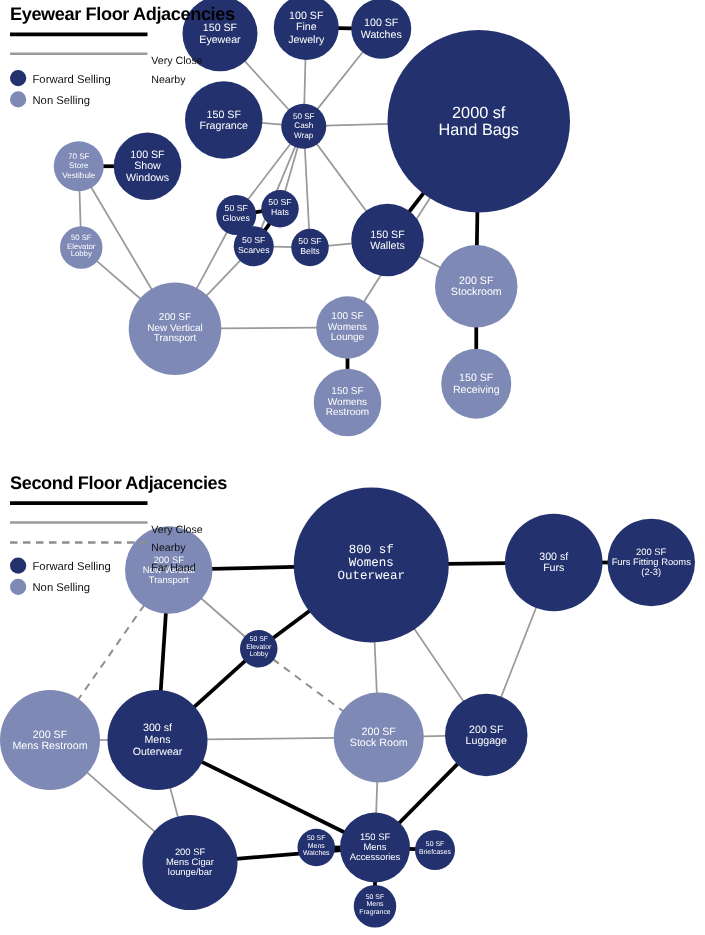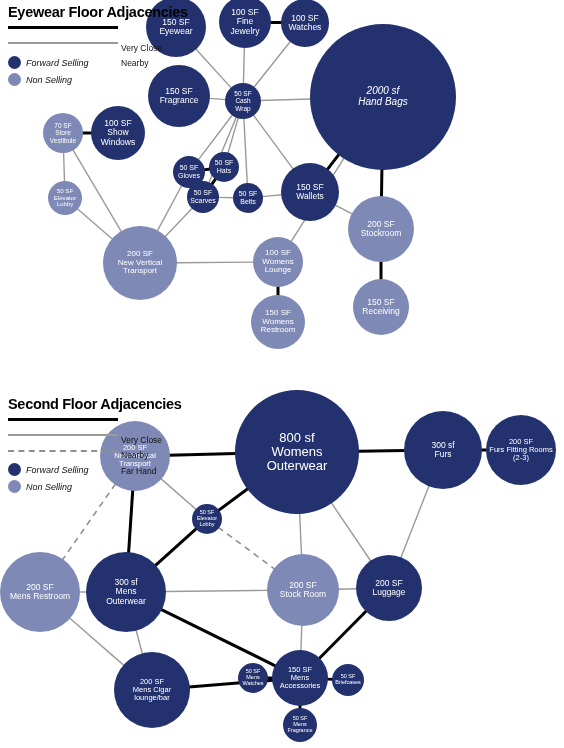--- a/index.html
+++ b/index.html
@@ -14,21 +14,21 @@
   .node span{display:block;padding:0 2px;}
   .legend{position:absolute;}
   .legend-title{font-weight:bold;font-size:14.5px;color:#000;letter-spacing:-0.3px;white-space:nowrap;}
   .leg-row{display:flex;align-items:center;height:11px;}
   .leg-line-vc{width:110px;height:3px;background:#000;}
   .leg-line-nb{width:110px;height:2px;background:#9a9a9a;}
   .leg-line-fa{width:110px;height:0;border-top:2px dashed #8f8f8f;}
   .leg-txt{font-size:8.5px;color:#111;margin-left:3px;white-space:nowrap;margin-top:40px;}
   .leg-dot{width:13px;height:13px;border-radius:50%;}
   .leg-srow{display:flex;align-items:center;gap:5px;margin-top:4px;}
-  .leg-stxt{font-size:9px;color:#111;white-space:nowrap;font-style:italic;}
+  .leg-stxt{font-size:9px;color:#111;white-space:nowrap;}
 </style>
 </head>
 <body>
 
 <div class="board">
   <svg class="edges" id="edge-layer">
       <line x1="195.46409201769393" y1="48.497653870288815" x2="231.59001502411047" y2="88.39792704155484" stroke="#9a9a9a" stroke-width="1.4"></line>
       <line x1="269.99652850099" y1="22.41660880834983" x2="282.0031937790892" y2="22.616719896318152" stroke="#000000" stroke-width="3"></line>
       <line x1="244.3672913338629" y1="46.991992312414695" x2="243.4302418929732" y2="84.00544522755801" stroke="#9a9a9a" stroke-width="1.4"></line>
       <line x1="290.68838511176654" y1="41.00493485939048" x2="253.57815013478125" y2="87.69200466914617" stroke="#9a9a9a" stroke-width="1.4"></line>
@@ -85,21 +85,21 @@
   <div id="node-layer">
       <div class="node fwd" style="left: 146px; top: -3px; width: 60px; height: 60px; font-size: 8.5px;">
         <span>150 SF<br>Eyewear</span>
       </div>
       <div class="node fwd" style="left: 219px; top: -4px; width: 52px; height: 52px; font-size: 8.5px;">
         <span>100 SF<br>Fine<br>Jewelry</span>
       </div>
       <div class="node fwd" style="left: 281px; top: -1px; width: 48px; height: 48px; font-size: 8.5px;">
         <span>100 SF<br>Watches</span>
       </div>
-      <div class="node fwd" style="left: 310px; top: 24px; width: 146px; height: 146px; font-size: 10px; font-style: italic;">
+      <div class="node fwd" style="left: 310px; top: 24px; width: 146px; height: 146px; font-size: 13px;">
         <span>2000 sf<br>Hand Bags</span>
       </div>
       <div class="node fwd" style="left: 148px; top: 65px; width: 62px; height: 62px; font-size: 8.5px;">
         <span>150 SF<br>Fragrance</span>
       </div>
       <div class="node fwd" style="left: 225px; top: 83px; width: 36px; height: 36px; font-size: 6.5px;">
         <span>50 SF<br>Cash<br>Wrap</span>
       </div>
       <div class="node non" style="left: 43px; top: 113px; width: 40px; height: 40px; font-size: 6.5px;">
         <span>70 SF<br>Store<br>Vestibule</span>
@@ -136,21 +136,21 @@
       </div>
       <div class="node non" style="left: 253px; top: 237px; width: 50px; height: 50px; font-size: 8px;">
         <span>100 SF<br>Womens<br>Lounge</span>
       </div>
       <div class="node non" style="left: 251px; top: 295px; width: 54px; height: 54px; font-size: 8px;">
         <span>150 SF<br>Womens<br>Restroom</span>
       </div>
       <div class="node non" style="left: 100px; top: 421px; width: 70px; height: 70px; font-size: 7.5px;">
         <span>200 SF<br>New Vertical<br>Transport</span>
       </div>
-      <div class="node fwd" style="left: 235px; top: 390px; width: 124px; height: 124px; font-size: 13px;">
+      <div class="node fwd" style="left: 235px; top: 390px; width: 124px; height: 124px; font-size: 10px; font-family: Liberation Mono, monospace;">
         <span>800 sf<br>Womens<br>Outerwear</span>
       </div>
       <div class="node fwd" style="left: 404px; top: 411px; width: 78px; height: 78px; font-size: 8.5px;">
         <span>300 sf<br>Furs</span>
       </div>
       <div class="node fwd" style="left: 486px; top: 415px; width: 70px; height: 70px; font-size: 7.5px;">
         <span>200 SF<br>Furs Fitting Rooms<br>(2-3)</span>
       </div>
       <div class="node fwd" style="left: 192px; top: 504px; width: 30px; height: 30px; font-size: 5.5px;">
         <span>50 SF<br>Elevator<br>Lobby</span>
@@ -201,21 +201,21 @@
         <div class="leg-dot" style="background:#23326e"></div>
         <div class="leg-stxt">Forward Selling</div>
       </div>
       <div class="leg-srow">
         <div class="leg-dot" style="background:#7e89b5"></div>
         <div class="leg-stxt">Non Selling</div>
       </div>
     </div>
   </div>
 
-  <div class="legend" style="left:8px;top:396px;">
+  <div class="legend" style="left:8px;top:379px;">
     <div class="legend-title">Second Floor Adjacencies</div>
     <div style="margin-top:2px;">
       <div class="leg-row">
         <div class="leg-line-vc"></div>
         <div class="leg-txt">Very Close</div>
       </div>
       <div class="leg-row" style="margin-top:4px;">
         <div class="leg-line-nb"></div>
         <div class="leg-txt">Nearby</div>
       </div>

